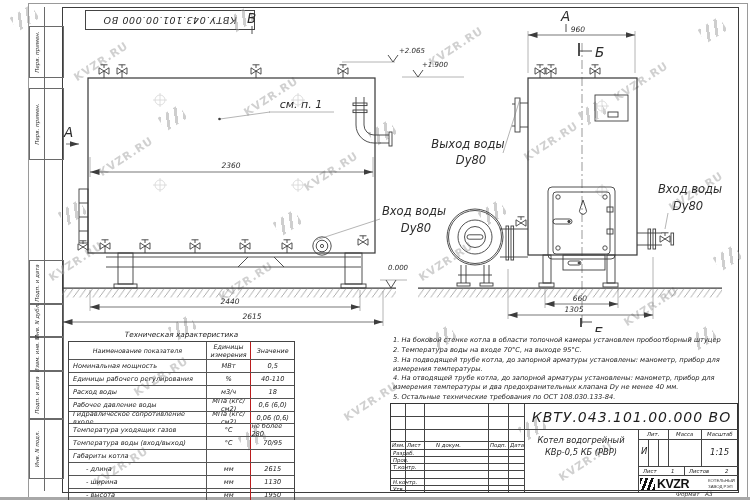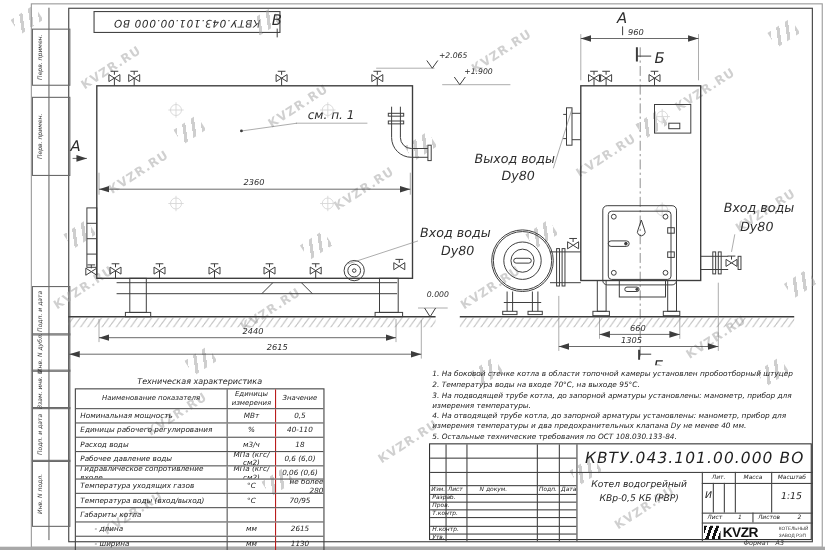--- a/index.html
+++ b/index.html
@@ -33,30 +33,30 @@
   .saxis{stroke:#555;stroke-width:.6;fill:none;stroke-dasharray:9 3 2 3;}
   .sreg{stroke:#d6d6d6;stroke-width:.8;fill:none;}
   text{fill:#2c2c2c;}
   .sv-dim{font:italic 7.5px "DejaVu Sans",sans-serif;}
   .sv-elev{font:italic 7px "DejaVu Sans",sans-serif;}
   .sv-lbl{font:italic 11.5px "DejaVu Sans",sans-serif;}
   .sv-view{font:italic 13.5px "DejaVu Sans",sans-serif;}
   .sv-call{font:italic 11px "DejaVu Sans",sans-serif;}
   
   .tech{position:absolute;left:68px;top:330px;width:227px;z-index:3;}
-  .tech .ttl{height:11px;text-align:center;font:italic 7.3px "DejaVu Sans",sans-serif;color:#222;margin-top:12px;}
+  .tech .ttl{height:11px;text-align:center;font:italic 7.3px "DejaVu Sans",sans-serif;color:#222;}
   .tt-grid{border:1.2px solid #444;}
   .tt-head,.tt-row{display:flex;}
   .tt-head{height:17px;}
   .tt-row{height:11.9px;border-top:1px solid #555;}
   .tt-head .c,.tt-row .c{box-sizing:border-box;overflow:hidden;display:flex;align-items:center;
      font:italic 6.6px "DejaVu Sans",sans-serif;color:#222;}
   .c-name{width:139px;border-right:1px solid #555;padding-left:4px;}
   .c-unit{width:45px;border-right:1px solid #b91c1c;justify-content:center;text-align:center;}
-  .c-val{width:43px;justify-content:center;text-align:right;}
+  .c-val{width:43px;justify-content:center;text-align:left;}
   .tt-head .c{font:italic 6.3px "DejaVu Sans",sans-serif;justify-content:center;text-align:center;line-height:1.15;}
   .tt-head .c-name{padding-left:0;}
   .tt-grid .tt-row:nth-child(n+10) .c-name{padding-left:17px;}
   
   .notes{position:absolute;left:393px;top:336px;width:343px;z-index:3;
          font:italic 6.7px "DejaVu Sans",sans-serif;color:#222;line-height:1.32;}
   .notes div{margin-bottom:1px;}
   
   .tb{position:absolute;left:390px;top:403px;width:348px;height:88px;border:1.4px solid #333;
       box-sizing:border-box;z-index:3;}

